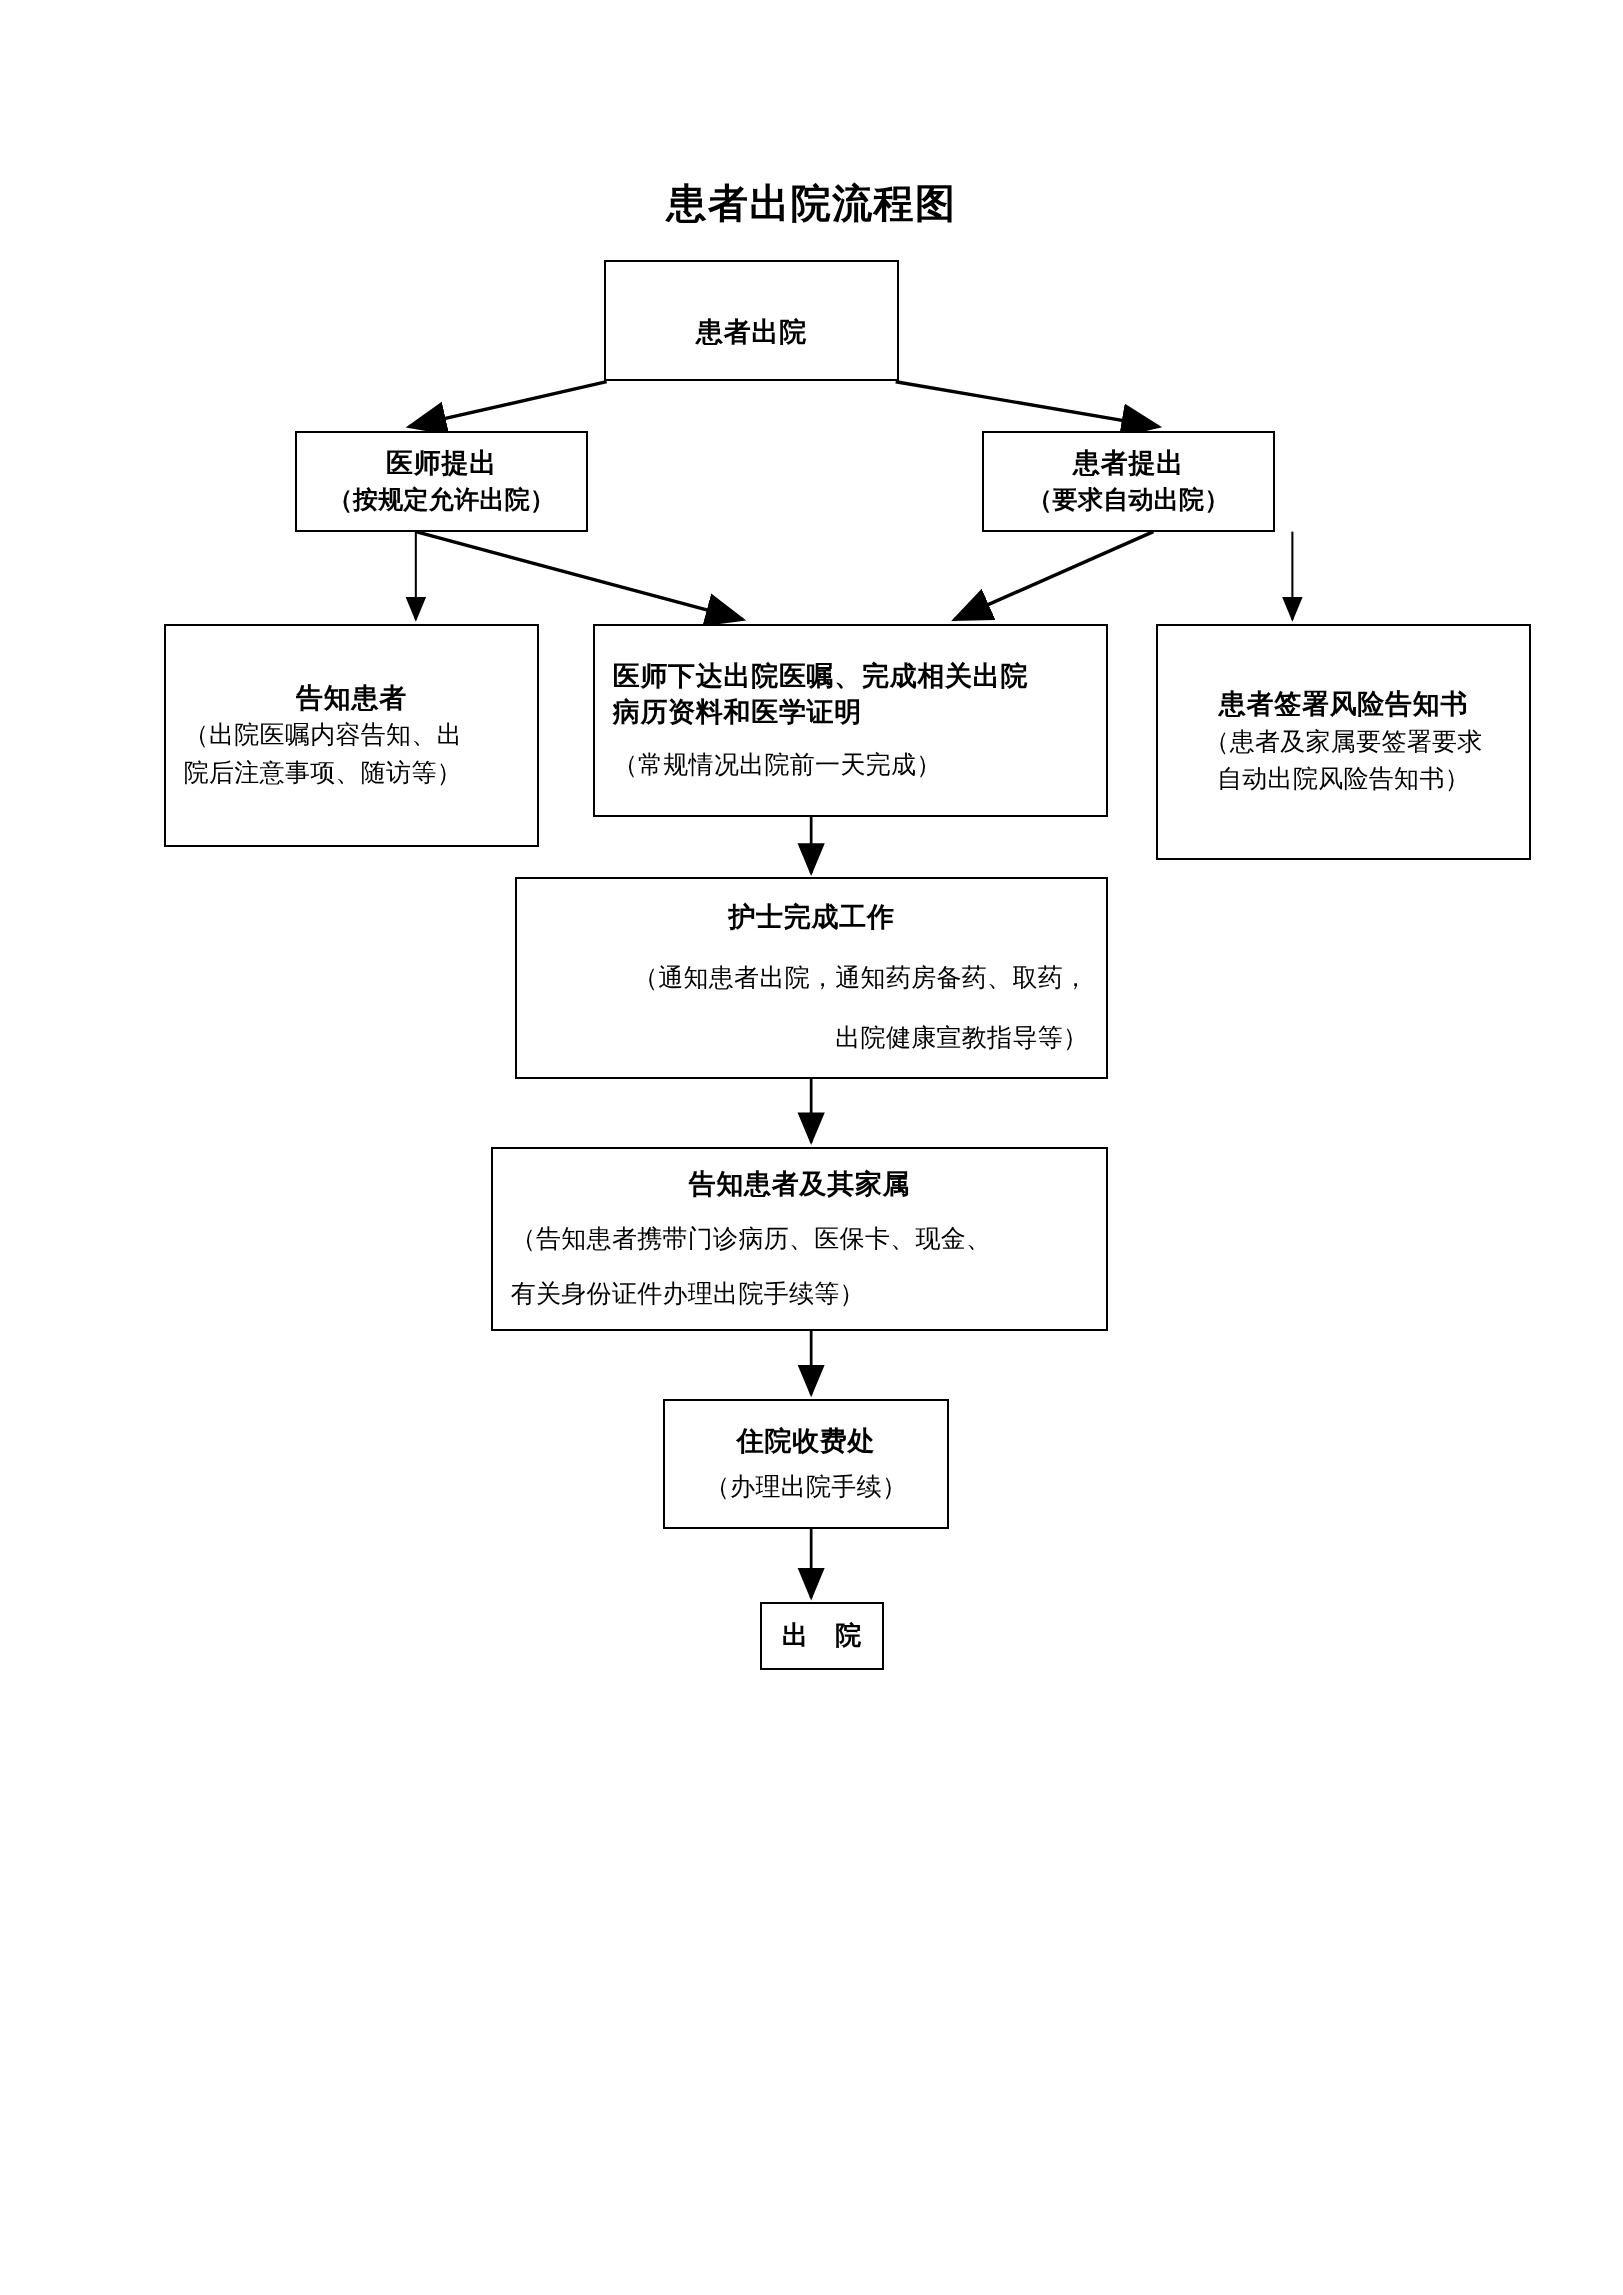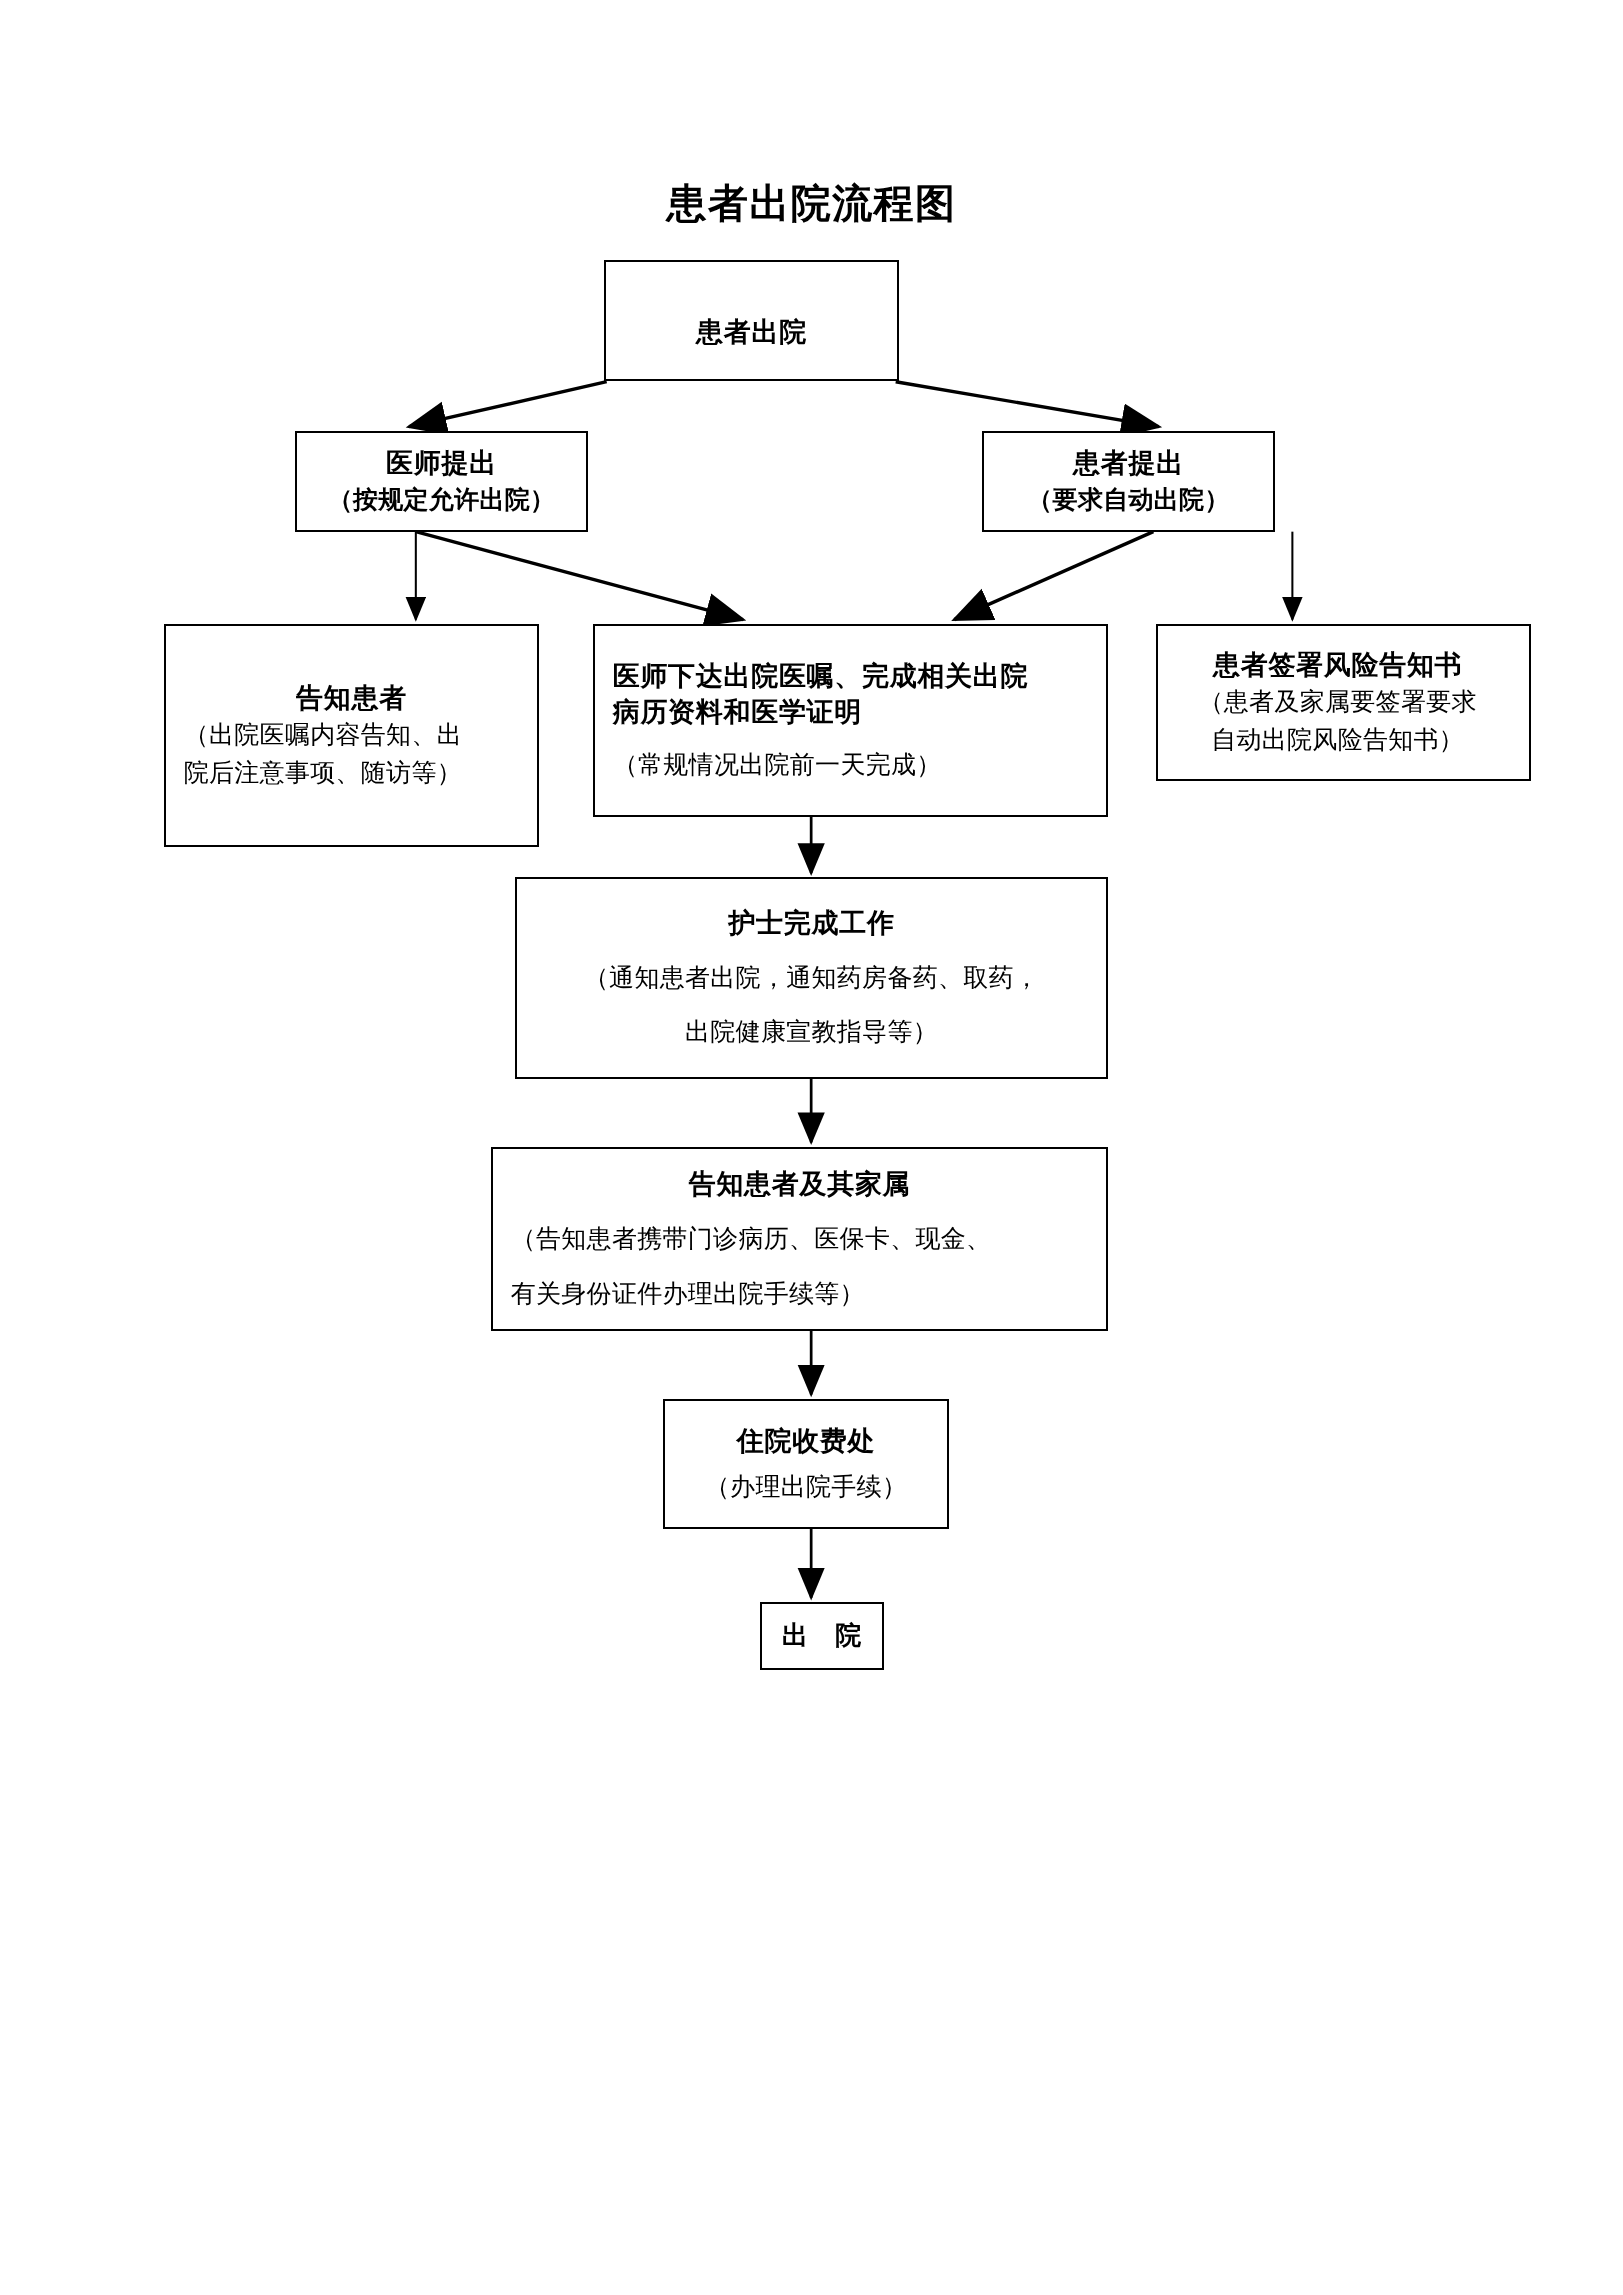--- a/index.html
+++ b/index.html
@@ -67,39 +67,39 @@
     padding-left: 17.7px;
     padding-right: 17.7px;
   }
 
   
   #node-start      { left: 604px;  top: 260px;  width: 295px; height: 121px; }
   #node-doctor     { left: 295px;  top: 431px;  width: 293px; height: 101px; }
   #node-patient    { left: 982px; top: 431px;  width: 293px; height: 101px; }
   #node-inform     { left: 164px;  top: 624px;  width: 375px; height: 223px; }
   #node-orders     { left: 593px;  top: 624px;  width: 515px; height: 193px; }
-  #node-risk       { left: 1156px; top: 624px;  width: 375px; height: 157px; padding-left: 6px; }
+  #node-risk       { left: 1156px; top: 624px;  width: 375px; height: 236px; }
   #node-nurse      { left: 515px;  top: 877px; width: 593px; height: 202px; }
   #node-family     { left: 491px;  top: 1147px; width: 617px; height: 184px; }
   #node-cashier    { left: 663px;  top: 1399px; width: 286px; height: 130px; }
   #node-discharge  { left: 760px; top: 1602px; width: 124px; height: 68px; }
 
   #node-start .head      { text-align: center; margin-top: 24px; }
   #node-doctor .head,
   #node-patient .head    { text-align: center; }
   #node-doctor .sub,
   #node-patient .sub     { text-align: center; font-weight: bold; }
   #node-inform .head     { text-align: center; }
   #node-inform .sub      { text-align: left; }
   #node-orders .head     { text-align: left; }
   #node-orders .sub      { text-align: left; margin-top: 15px; }
   #node-risk .head       { text-align: center; }
   #node-risk .sub        { text-align: center; }
   #node-nurse .head      { text-align: center; }
-  #node-nurse .sub       { text-align: center; margin-top: 17px; }
+  #node-nurse .sub       { text-align: right; margin-top: 23px; }
   #node-family .head     { text-align: center; }
   #node-family .sub      { text-align: left; margin-top: 17.7px; }
   #node-cashier .head    { text-align: center; }
   #node-cashier .sub     { text-align: center; margin-top: 8.2px; }
   #node-discharge .head  { text-align: center; font-size: 26px; }
 </style>
 </head>
 <body>
 
 <div id="page">

